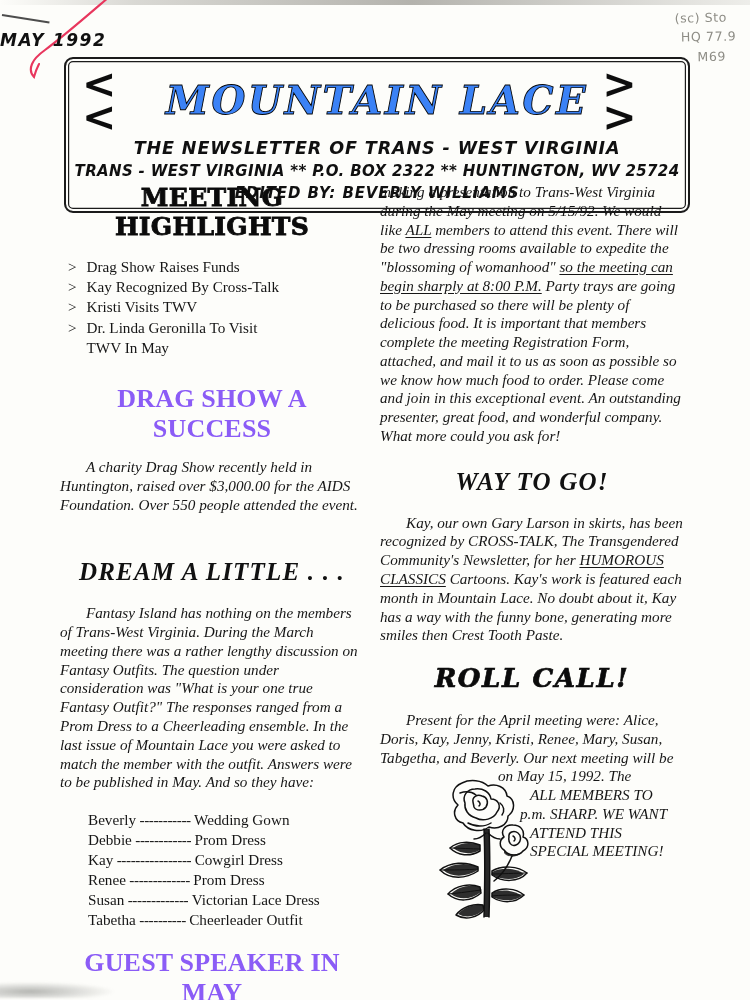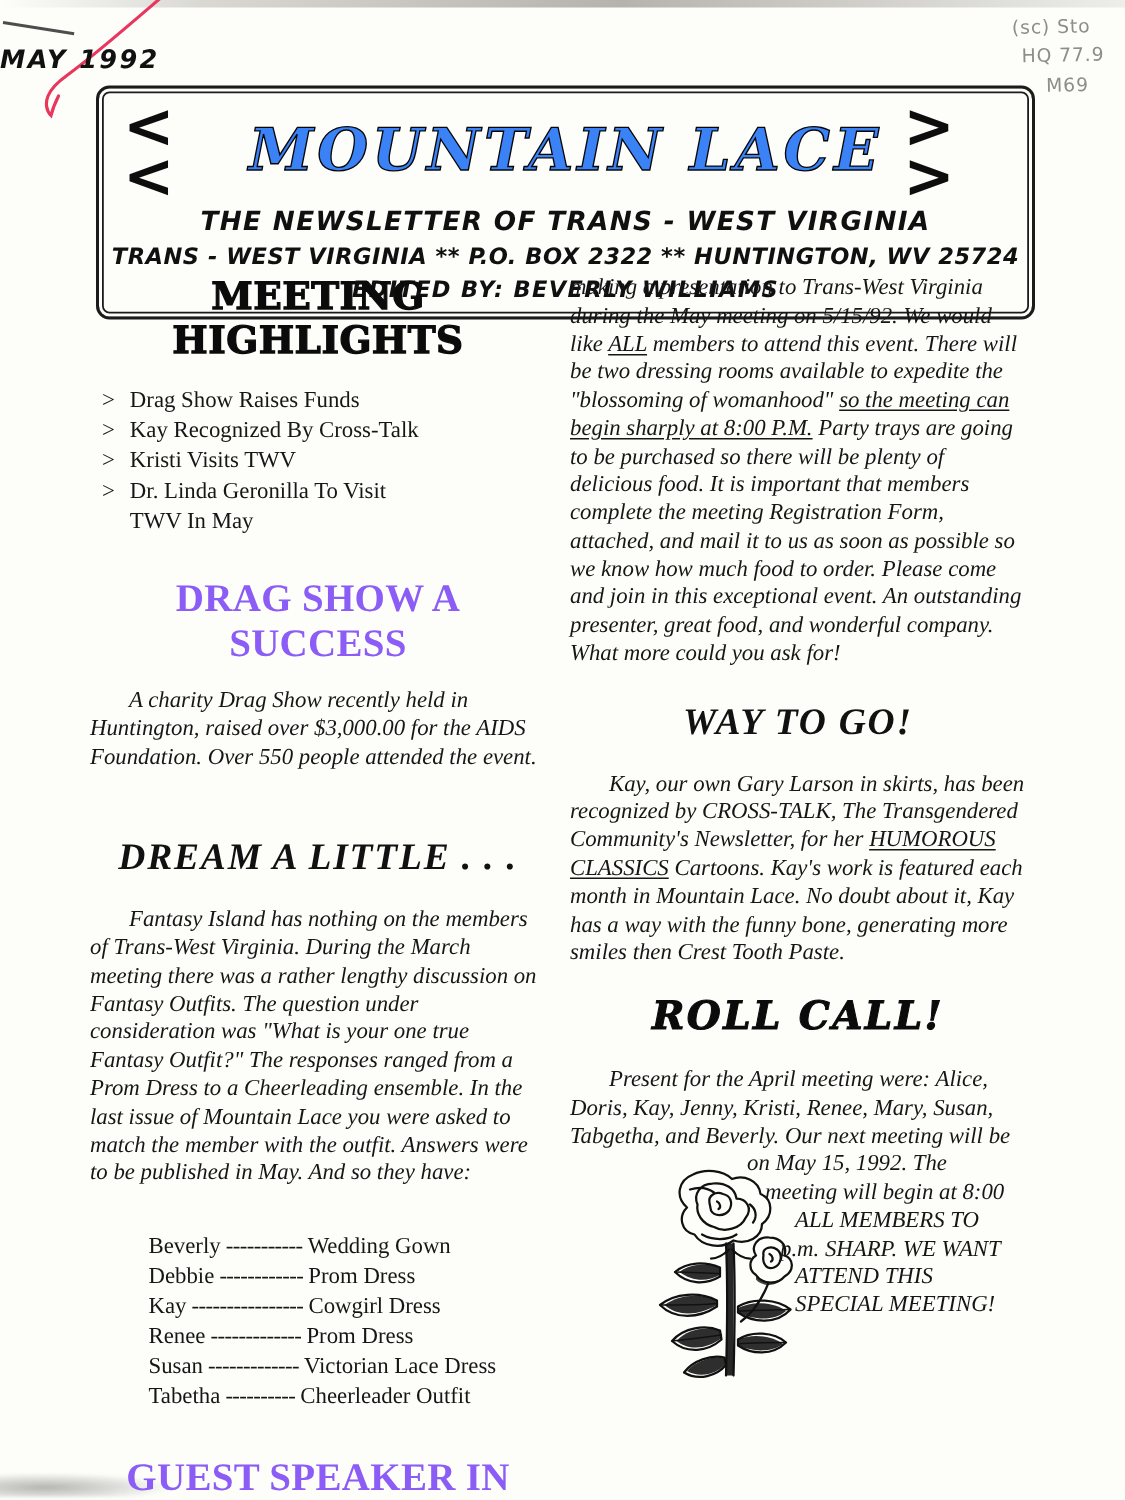--- a/index.html
+++ b/index.html
@@ -126,21 +126,21 @@
   u { text-decoration: underline; text-underline-offset: 1.5px; }
   
   #highlights-list { margin: 16px 0 0 0; padding: 0; list-style: none; }
   #highlights-list li {
     font-size: 15.2px; line-height: 1.33; color: #161616;
     display: flex; gap: 10px; padding-left: 8px;
   }
   #highlights-list .gt { font-family: "Liberation Serif", serif; }
   #highlights-list .txt { white-space: pre-line; }
   
-  #outfit-list { margin: 11px; padding: 0 0 0 28px; list-style: none; }
+  #outfit-list { margin: 0; padding: 0 0 0 28px; list-style: none; }
   #outfit-list li {
     font-size: 15.2px; line-height: 1.315; color: #161616;
     display: flex; align-items: baseline; white-space: pre;
   }
   .ol-name { }
   .ol-dashes { letter-spacing: -.4px; }
   .ol-outfit { }
   
   #rollcall-wrap { position: relative; }
   #rose { position: absolute; left: 48px; top: 60px; width: 118px; height: 150px; }
@@ -319,21 +319,20 @@
             <path d="M64 101 C74 96, 88 97, 96 103 C88 110, 74 109, 64 104 Z" opacity=".88"></path>
             <path d="M64 122 C73 118, 86 119, 94 125 C86 131, 73 130, 64 126 Z" opacity=".88"></path>
             <path d="M56 58 L61 58 L61 146 L56 146 Z" opacity=".9"></path>
             <path d="M76 79 C80 84, 88 85, 94 81 C90 87, 80 87, 76 82 Z" opacity=".8"></path>
           </g>
         </svg>
 
         <div id="rollcall-text">
           <p class="body indent">Present for the April meeting were:  Alice, Doris, Kay, Jenny, Kristi, Renee, Mary, Susan, Tabgetha, and Beverly.  Our next meeting will be</p>
           <p class="body rc-tail">on May 15, 1992.  The</p>
-          <p class="body rc-tail c1">meeting  will begin at 8:00</p>
           <p class="body rc-tail c3">ALL MEMBERS TO</p>
           <p class="body rc-tail c2">p.m. SHARP.  WE WANT</p>
           <p class="body rc-tail c3">ATTEND THIS</p>
           <p class="body rc-tail c3">SPECIAL MEETING!</p>
         </div>
       </div>
 
     </div>
   </div>
 </div>

